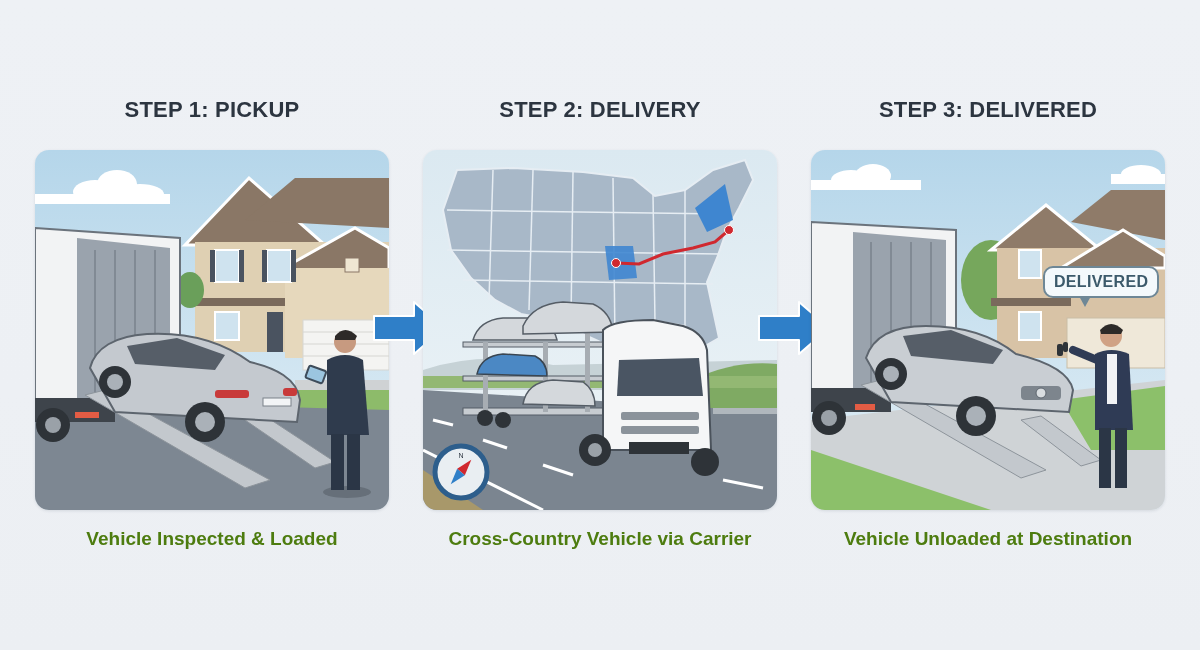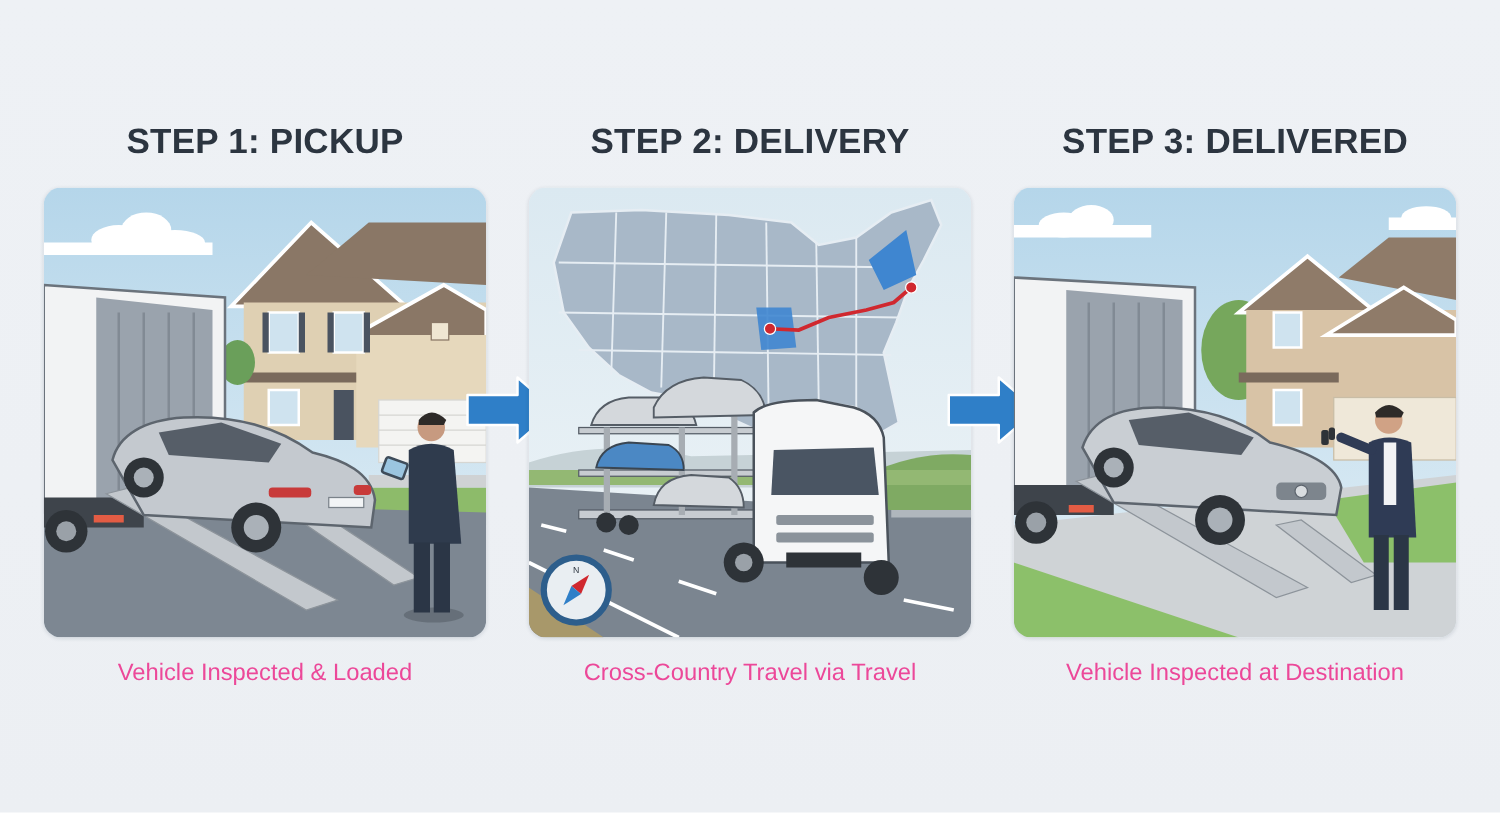--- a/index.html
+++ b/index.html
@@ -14,21 +14,21 @@
     top: 0;
     width: 354px;
   }
   .step-title {
     position: absolute;
     top: 97px;
     left: 0;
     width: 100%;
     text-align: center;
     font-weight: 700;
-    font-size: 28px;
+    font-size: 22px;
     letter-spacing: 0.2px;
     color: #2c3540;
   }
   .panel {
     position: absolute;
     top: 150px;
     left: 0;
     width: 354px;
     height: 360px;
     border-radius: 14px;
@@ -36,21 +36,22 @@
     box-shadow: 0 1px 3px rgba(40,60,80,0.12);
   }
   .panel svg { display: block; width: 100%; height: 100%; }
   .caption {
     position: absolute;
     top: 528px;
     left: 0;
     width: 100%;
     text-align: center;
     font-size: 19px;
-    color: #ec4899;
+    color: #4d7c0f;
+    font-weight: bold;
   }
   .arrow {
     position: absolute;
     top: 300px;
     width: 74px;
     height: 56px;
   }
   .arrow svg { width: 100%; height: 100%; display: block; }
   .bubble {
     position: absolute;
@@ -257,21 +258,21 @@
       </g>
 
       <g transform="translate(38,322)">
         <circle r="26" fill="#e9eef2" stroke="#2d5e8c" stroke-width="5"></circle>
         <polygon points="0,-16 5,0 -5,0" fill="#d0282f" transform="rotate(40)"></polygon>
         <polygon points="0,16 5,0 -5,0" fill="#2f7fc8" transform="rotate(40)"></polygon>
         <text x="0" y="-14" font-size="7" text-anchor="middle" fill="#2c3540" font-family="Liberation Sans, sans-serif">N</text>
       </g>
     </svg>
   </div>
-  <div class="caption">Cross-Country Travel via Travel</div>
+  <div class="caption">Cross-Country Vehicle via Carrier</div>
 </div>
 
 <div class="arrow" style="left:757px;">
   <svg viewBox="0 0 74 56">
     <polygon points="2,16 42,16 42,2 72,28 42,54 42,40 2,40" fill="#2f7fc8" stroke="#ffffff" stroke-width="2" stroke-linejoin="round"></polygon>
   </svg>
 </div>
 
 <div class="step" style="left:811px;">
   <div class="step-title">STEP 3: DELIVERED</div>
@@ -343,15 +344,16 @@
         <rect x="296" y="204" width="10" height="50" fill="#f2f3f5"></rect>
         <rect x="288" y="278" width="12" height="60" fill="#2b3646"></rect>
         <rect x="304" y="278" width="12" height="60" fill="#2b3646"></rect>
         <path d="M286,210 L262,200" stroke="#2f3b55" stroke-width="8" stroke-linecap="round"></path>
         <g>
           <rect x="246" y="194" width="6" height="12" rx="2" fill="#2e3338"></rect>
           <rect x="252" y="192" width="5" height="10" rx="2" fill="#2e3338"></rect>
         </g>
       </g>
     </svg>
+    <div class="bubble">DELIVERED</div>
   </div>
-  <div class="caption">Vehicle Inspected at Destination</div>
+  <div class="caption">Vehicle Unloaded at Destination</div>
 </div>
 
 </body></html>

